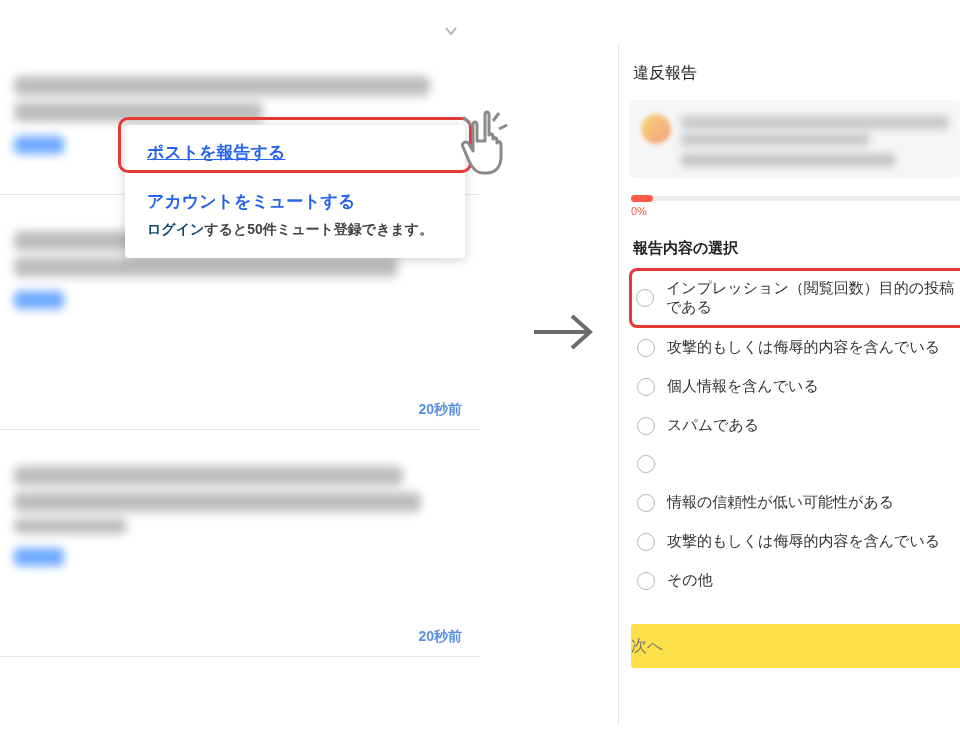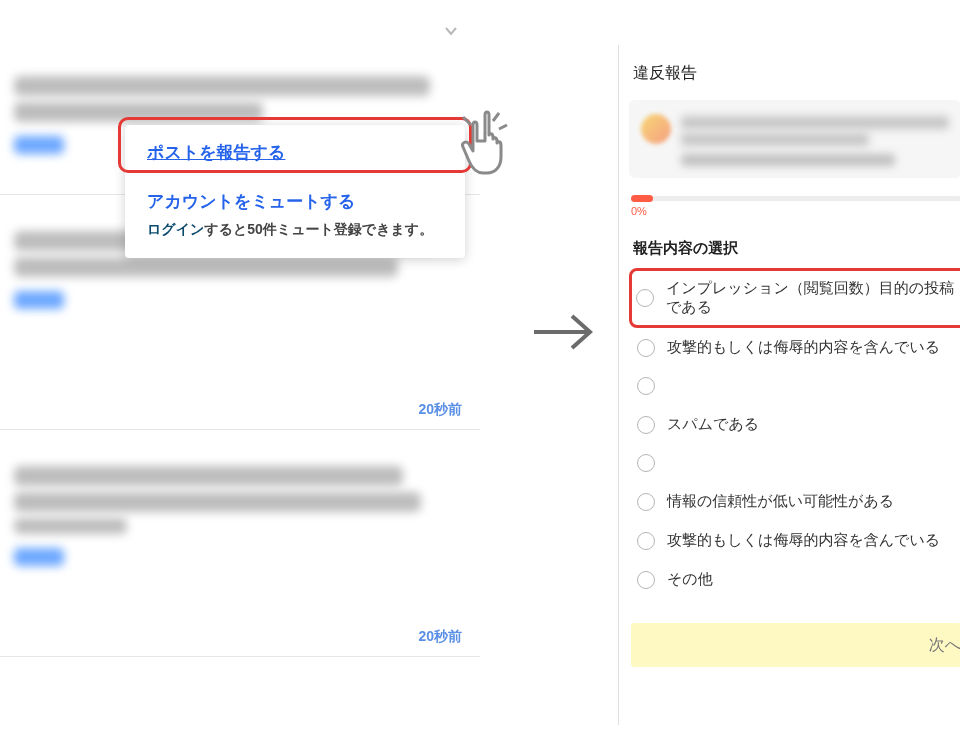--- a/index.html
+++ b/index.html
@@ -79,22 +79,22 @@
   .opt .radio {
     width: 18px; height: 18px; border: 1.5px solid #b5b5b5; border-radius: 50%; flex: none;
   }
   .opt.hl {
     border: 3px solid #e53935; border-radius: 8px; padding: 8px 8px 8px 4px;
     margin-left: -2px; width: 344px;
   }
 
   .next-btn {
     margin: 24px 0 0 12px; width: 330px; height: 44px;
-    background: #fef9c3; color: #777; border: none; border-radius: 3px;
-    font-size: 16px; text-align: right; line-height: 44px;
+    background: #fde047; color: #777; border: none; border-radius: 3px;
+    font-size: 16px; text-align: left; line-height: 44px;
   }
 </style>
 </head>
 <body>
 
 <div class="stage">
 
   <div class="left">
 
     <div class="feed-item one">
@@ -183,20 +183,21 @@
       <div class="opt hl">
         <span class="radio"></span>
         <span>インプレッション（閲覧回数）目的の投稿である</span>
       </div>
       <div class="opt">
         <span class="radio"></span>
         <span>攻撃的もしくは侮辱的内容を含んでいる</span>
       </div>
       <div class="opt">
         <span class="radio"></span>
+        <span>個人情報を含んでいる</span>
       </div>
       <div class="opt">
         <span class="radio"></span>
         <span>スパムである</span>
       </div>
       <div class="opt">
         <span class="radio"></span>
       </div>
       <div class="opt">
         <span class="radio"></span>

